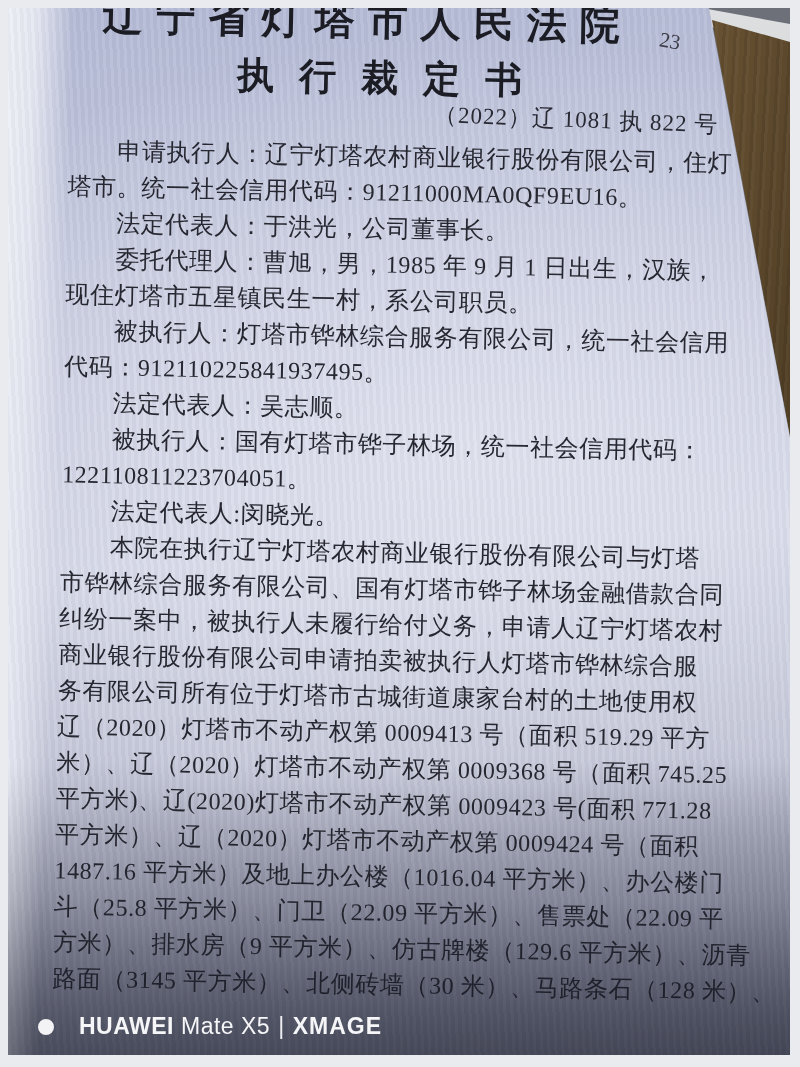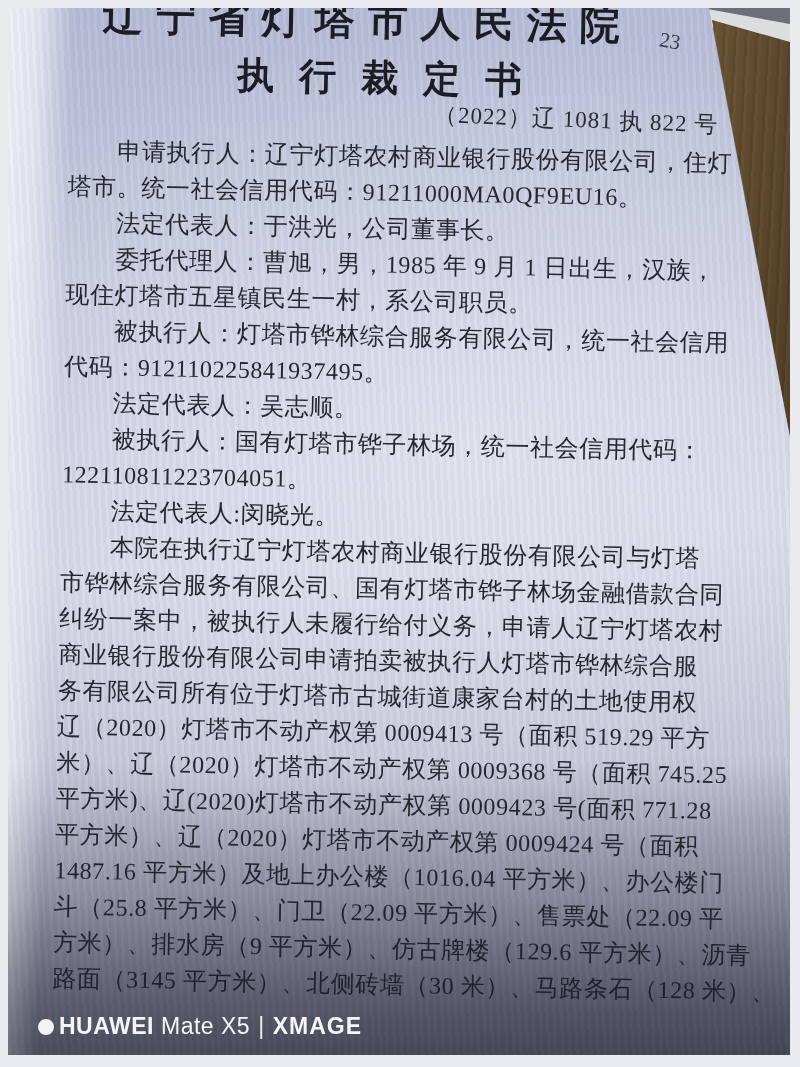--- a/index.html
+++ b/index.html
@@ -51,21 +51,21 @@
   .caseno { position:absolute; top:92px; right:78px; font-size:23px; letter-spacing:1px;
             color:#282932; transform:rotate(1deg); }
   .pageno { position:absolute; top:15px; left:644px; font-size:21px; color:#3e3f48;
             transform:rotate(9deg); }
   .docbody { position:absolute; top:130px; left:55px; width:668px;
              font-size:24px; line-height:36px; letter-spacing:.6px; }
   .doc-line { white-space:nowrap; }
 
   
   .watermark { position:absolute; left:30px; bottom:15px; display:flex; align-items:center;
-               gap:5px; color:#f6f6f8;
+               gap:25px; color:#f6f6f8;
                font-family:"Liberation Sans","DejaVu Sans",sans-serif; }
   .ring { width:16px; height:16px; border:8px solid #f3f3f5; border-radius:50%; }
   .wm-text { font-size:23px; letter-spacing:.5px; white-space:nowrap; }
   .wm-brand { font-weight:700; }
   .wm-model { font-weight:400; margin-left:7px; }
   .wm-sep { font-weight:300; margin:0 8px; opacity:.95; }
   .wm-engine { font-weight:700; letter-spacing:1px; }
 </style>
 </head>
 <body>

